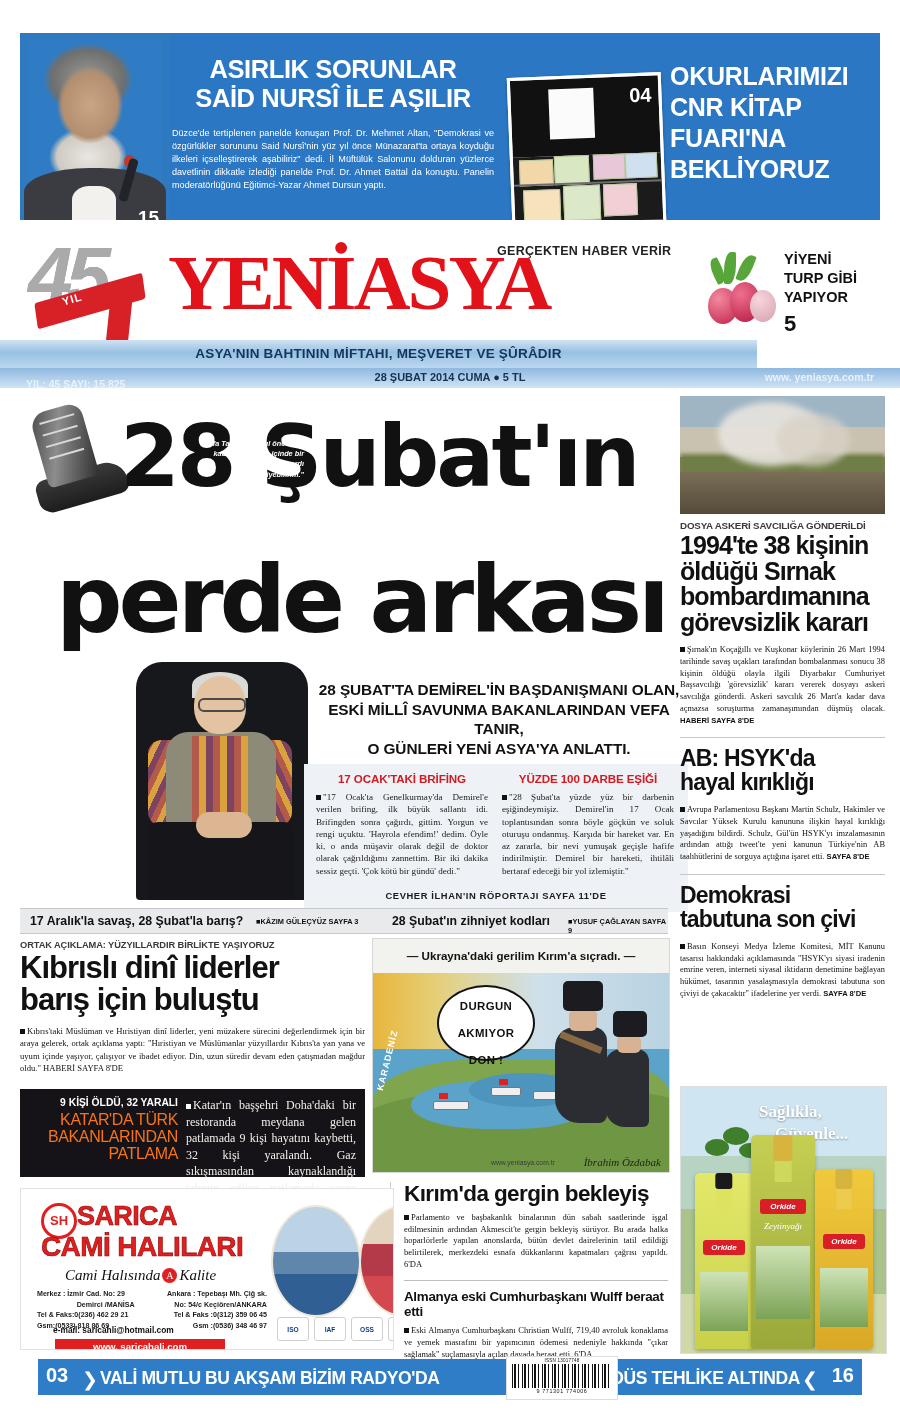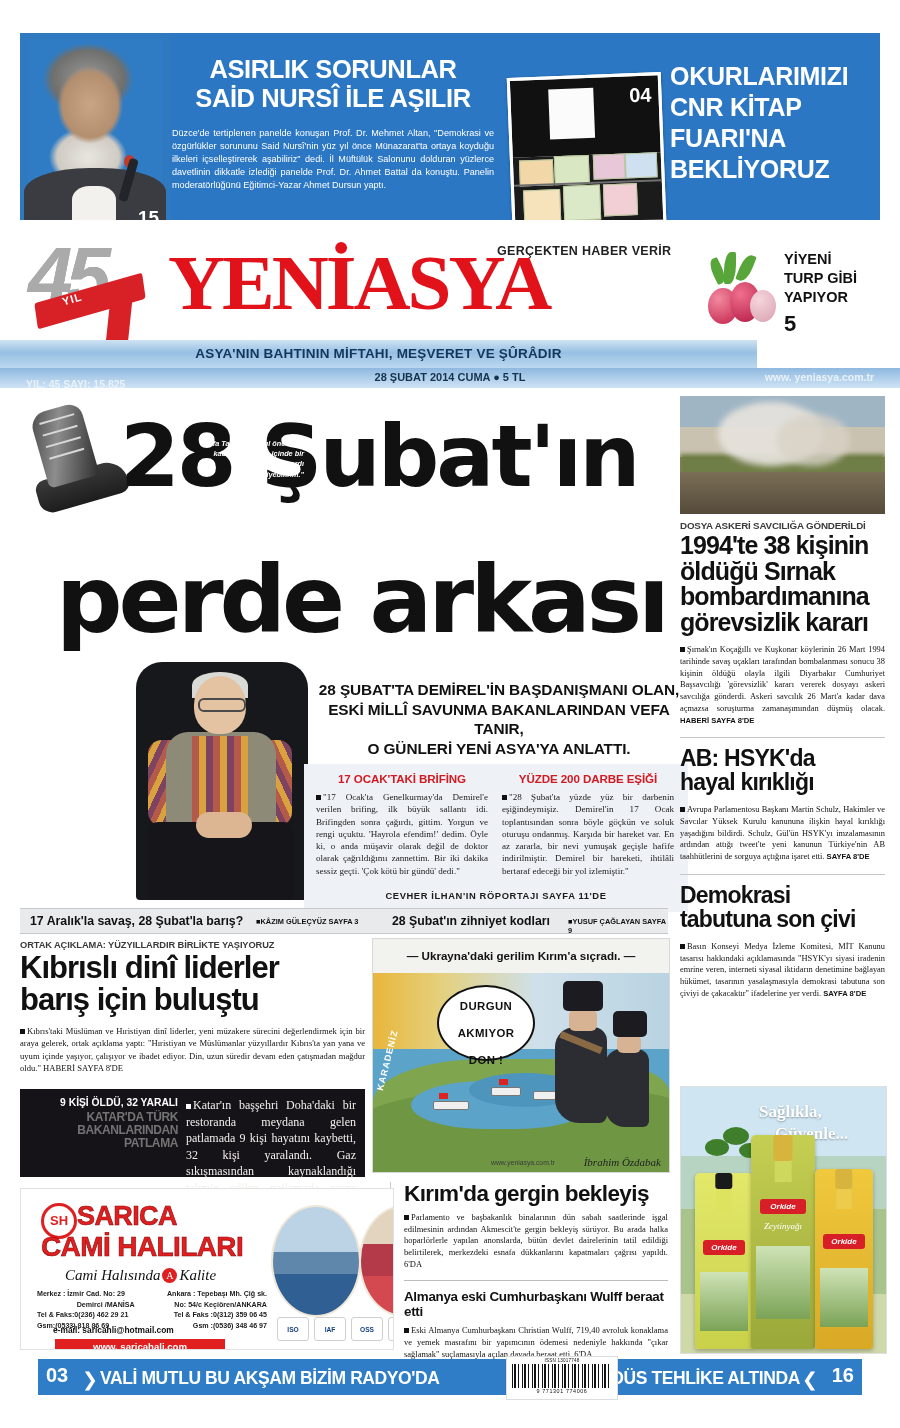--- a/index.html
+++ b/index.html
@@ -115,21 +115,21 @@
   
   .kib{position:absolute;left:20px;top:940px;width:345px;}
   .kib .kicker{font-size:9.3px;font-weight:bold;color:#3a3a3a;letter-spacing:-.1px;margin-bottom:2px;}
   .kib h2{margin:0;font-size:31px;line-height:1.02;letter-spacing:-1px;font-weight:bold;color:#111;}
   .kib p{margin:10px 0 0 0;font-size:8.6px;line-height:1.42;text-align:justify;font-family:"Liberation Serif",serif;}
   .kib p .sq{display:inline-block;width:5px;height:5px;background:#111;margin-right:2px;}
 
   .katar{position:absolute;left:20px;top:1089px;width:345px;height:88px;background:#151317;}
   .katar .kl{position:absolute;left:8px;top:8px;width:150px;text-align:right;}
   .katar .kl .t1{font-size:10.3px;font-weight:bold;color:#fff;margin-bottom:3px;}
-  .katar .kl .t2{font-size:12px;font-weight:bold;color:#737373;line-height:1.07;letter-spacing:-.4px;}
+  .katar .kl .t2{font-size:16px;font-weight:normal;color:#f97316;line-height:1.07;letter-spacing:-.4px;}
   .katar .kr{position:absolute;left:166px;top:8px;width:170px;font-size:12px;line-height:1.38;
      color:#f2f0ec;text-align:justify;font-family:Liberation Serif, serif;}
   .katar .kr .sq{display:inline-block;width:5px;height:5px;background:#fff;margin-right:2px;}
 
   
   .cartoon{position:absolute;left:372px;top:938px;width:296px;height:233px;overflow:hidden;border:1px solid #d8d8d8;
      background:linear-gradient(#f2f2ef 0 28%,#cfe0ea 28% 52%,#8fae5d 52% 100%);}
   .cart-cap{position:absolute;left:0;top:10px;width:296px;text-align:center;font-size:11.6px;font-weight:bold;color:#111;}
   .cart-sky{position:absolute;left:0;top:34px;width:296px;height:90px;background:linear-gradient(90deg,#e8b63c 0%,#e5cf7a 22%,#cfe0ea 55%,#b9d3e2 100%);}
   .cart-sea{position:absolute;left:0;top:110px;width:296px;height:123px;background:#5ba3c9;}
@@ -339,21 +339,21 @@
       <span>ESKİ MİLLÎ SAVUNMA BAKANLARINDAN </span><b>VEFA TANIR,</b><br>
       <span>O GÜNLERİ YENİ ASYA'YA ANLATTI.</span>
     </div>
 
     <div class="quotebox">
       <div class="qcol a">
         <h4>17 OCAK'TAKİ BRİFİNG</h4>
         <p><span class="sq"></span><span>"17 Ocak'ta Genelkurmay'da Demirel'e verilen brifing, ilk büyük sallantı idi. Brifingden sonra çağırdı, gittim. Yorgun ve rengi uçuktu. 'Hayrola efendim!' dedim. Öyle ki, o anda müşavir olarak değil de doktor olarak çağrıldığımı zannettim. Bir iki dakika sessiz geçti. 'Çok kötü bir gündü' dedi."</span></p>
       </div>
       <div class="qcol b">
-        <h4>YÜZDE 200 DARBE EŞİĞİ</h4>
+        <h4>YÜZDE 100 DARBE EŞİĞİ</h4>
         <p><span class="sq"></span><span>"28 Şubat'ta yüzde yüz bir darbenin eşiğindeymişiz. Demirel'in 17 Ocak toplantısından sonra böyle göçkün ve soluk oturuşu ondanmış. Karşıda bir hareket var. En az zararla, bir nevi yumuşak geçişle hafife indirilmiştir. Demirel bir hareketi, ihtilâli bertaraf edeceği bir yol izlemiştir."</span></p>
       </div>
       <div class="qfoot">CEVHER İLHAN'IN RÖPORTAJI SAYFA 11'DE</div>
     </div>
   </div>
   <div class="vefa-cap">Vefa Tanır: "Beş yıl öncesine kadar askerlerin içinde bir darbe halkası vardı diyebilirim."</div>
 
   <div class="refbar">
     <div class="r1">17 Aralık'la savaş, 28 Şubat'la barış?</div>
     <div class="r1s">■<span>KÂZIM GÜLEÇYÜZ SAYFA 3</span></div>

